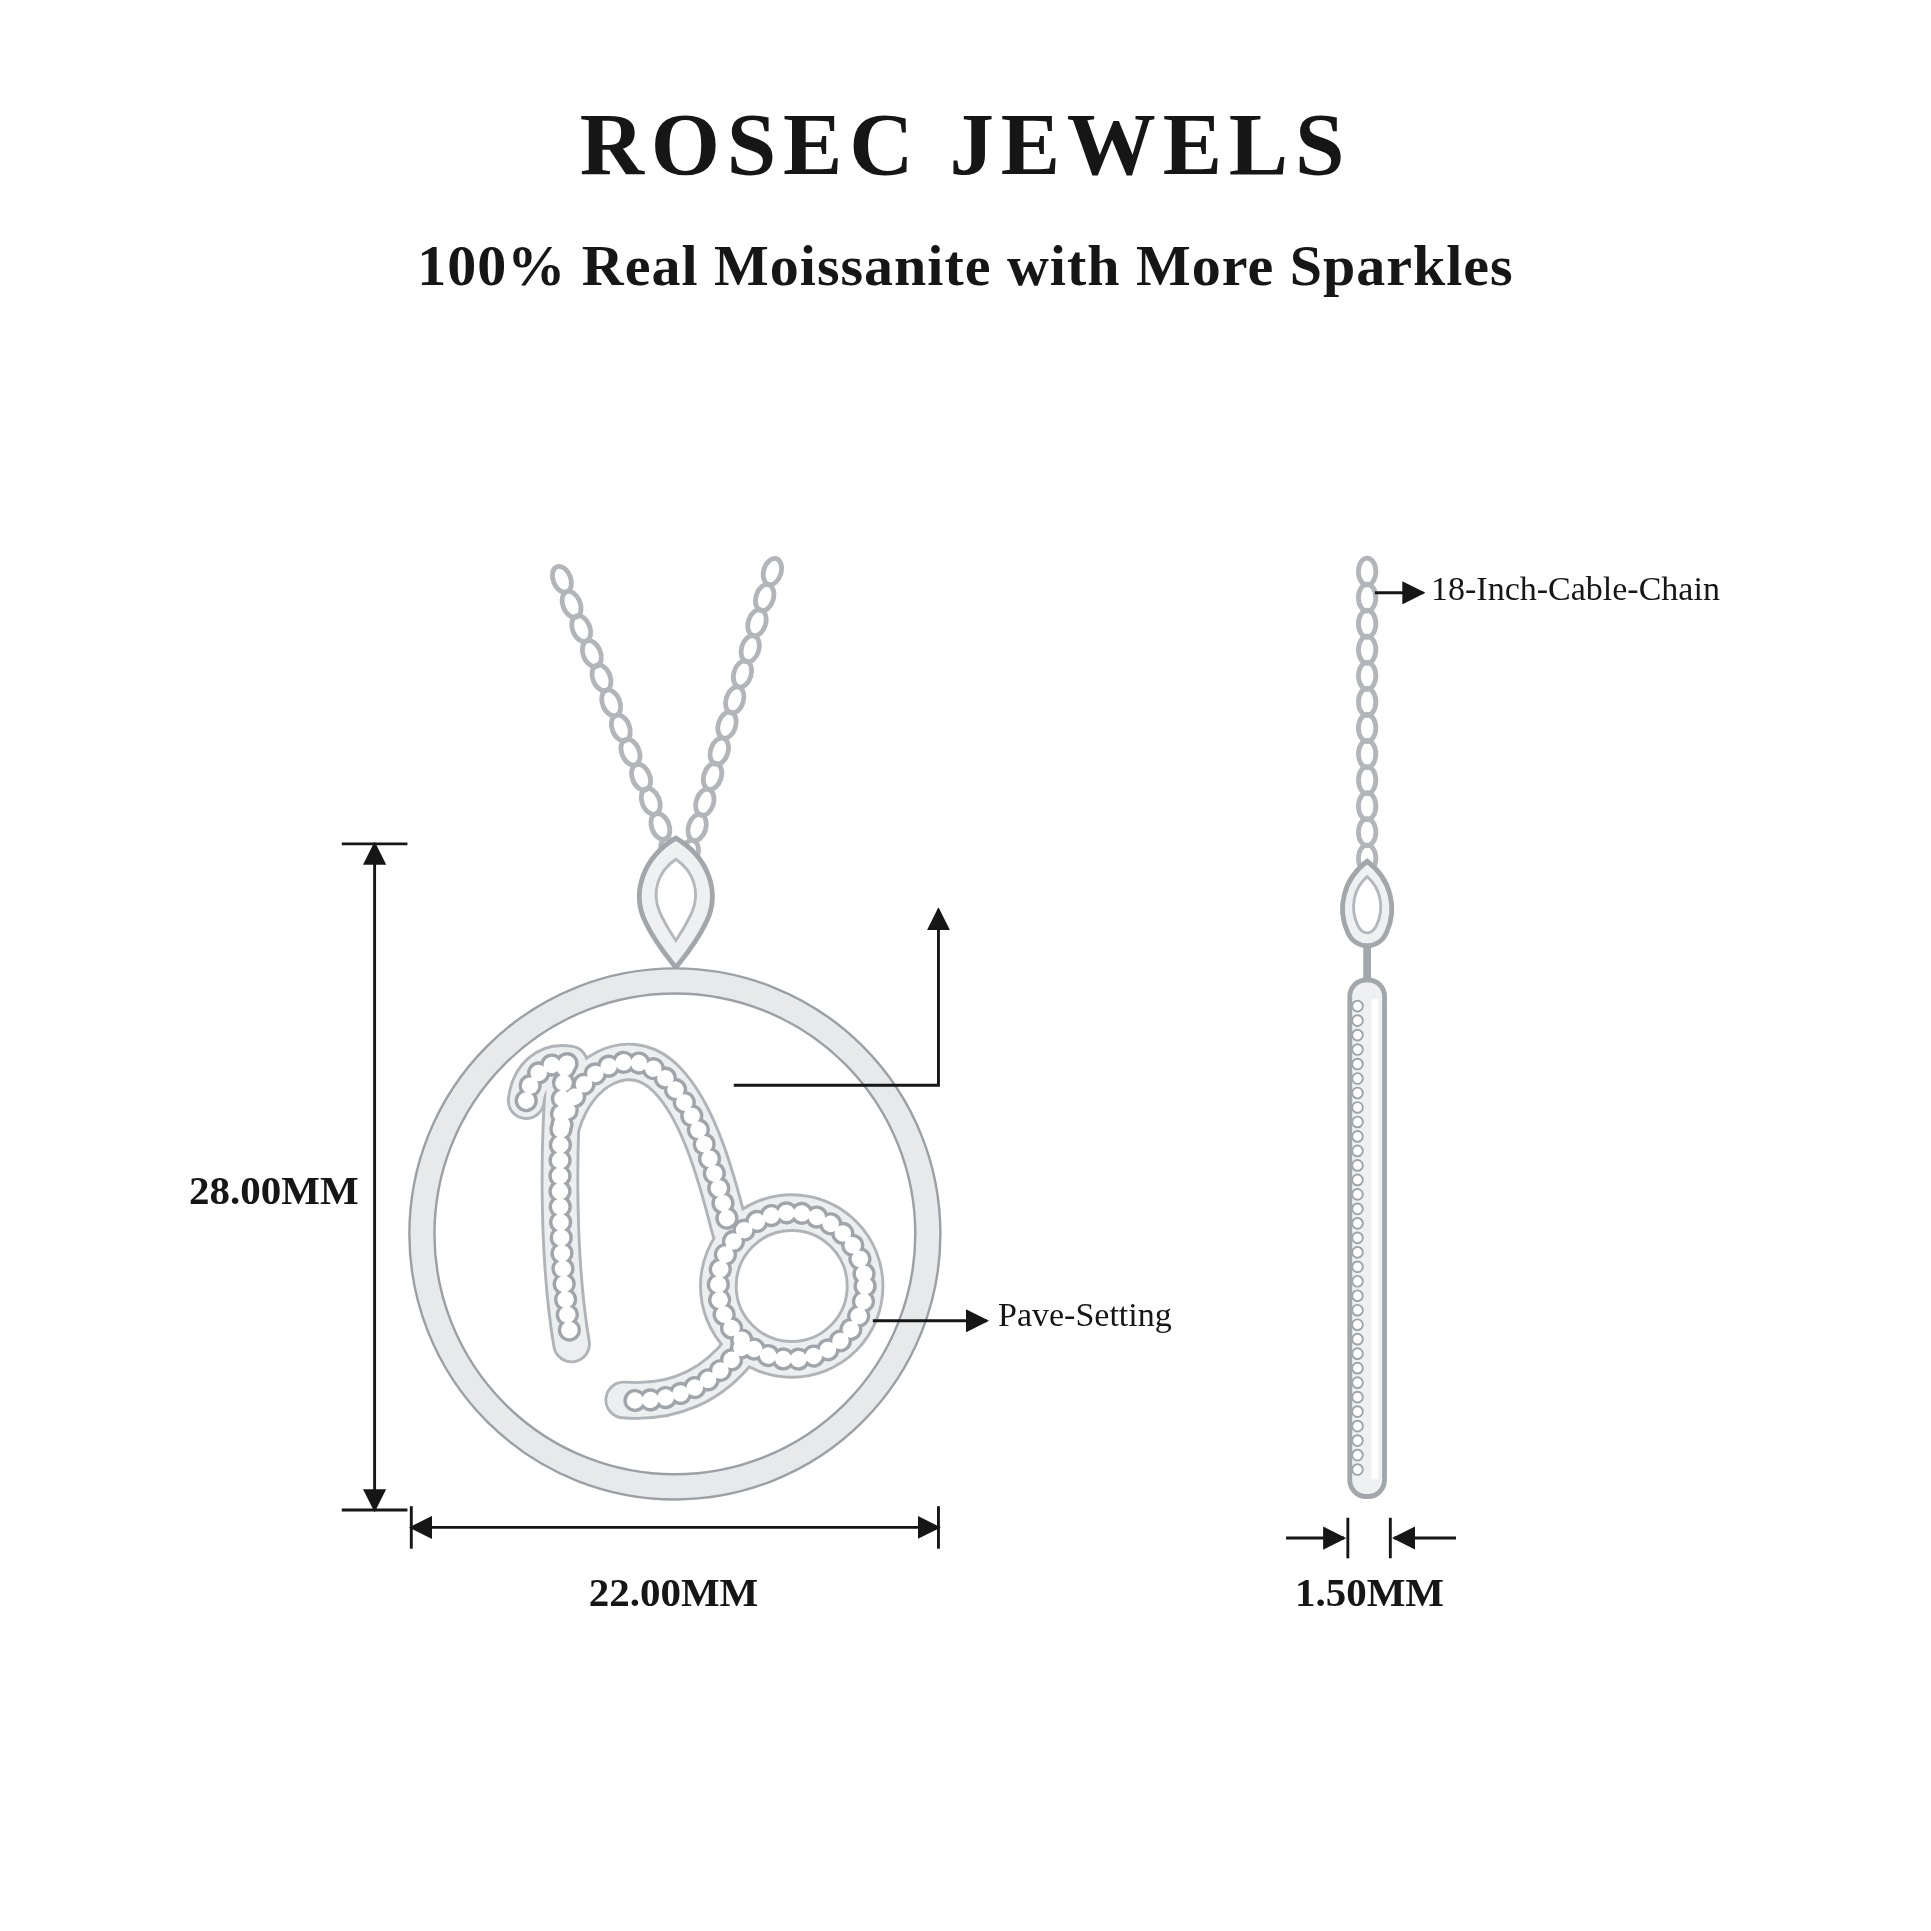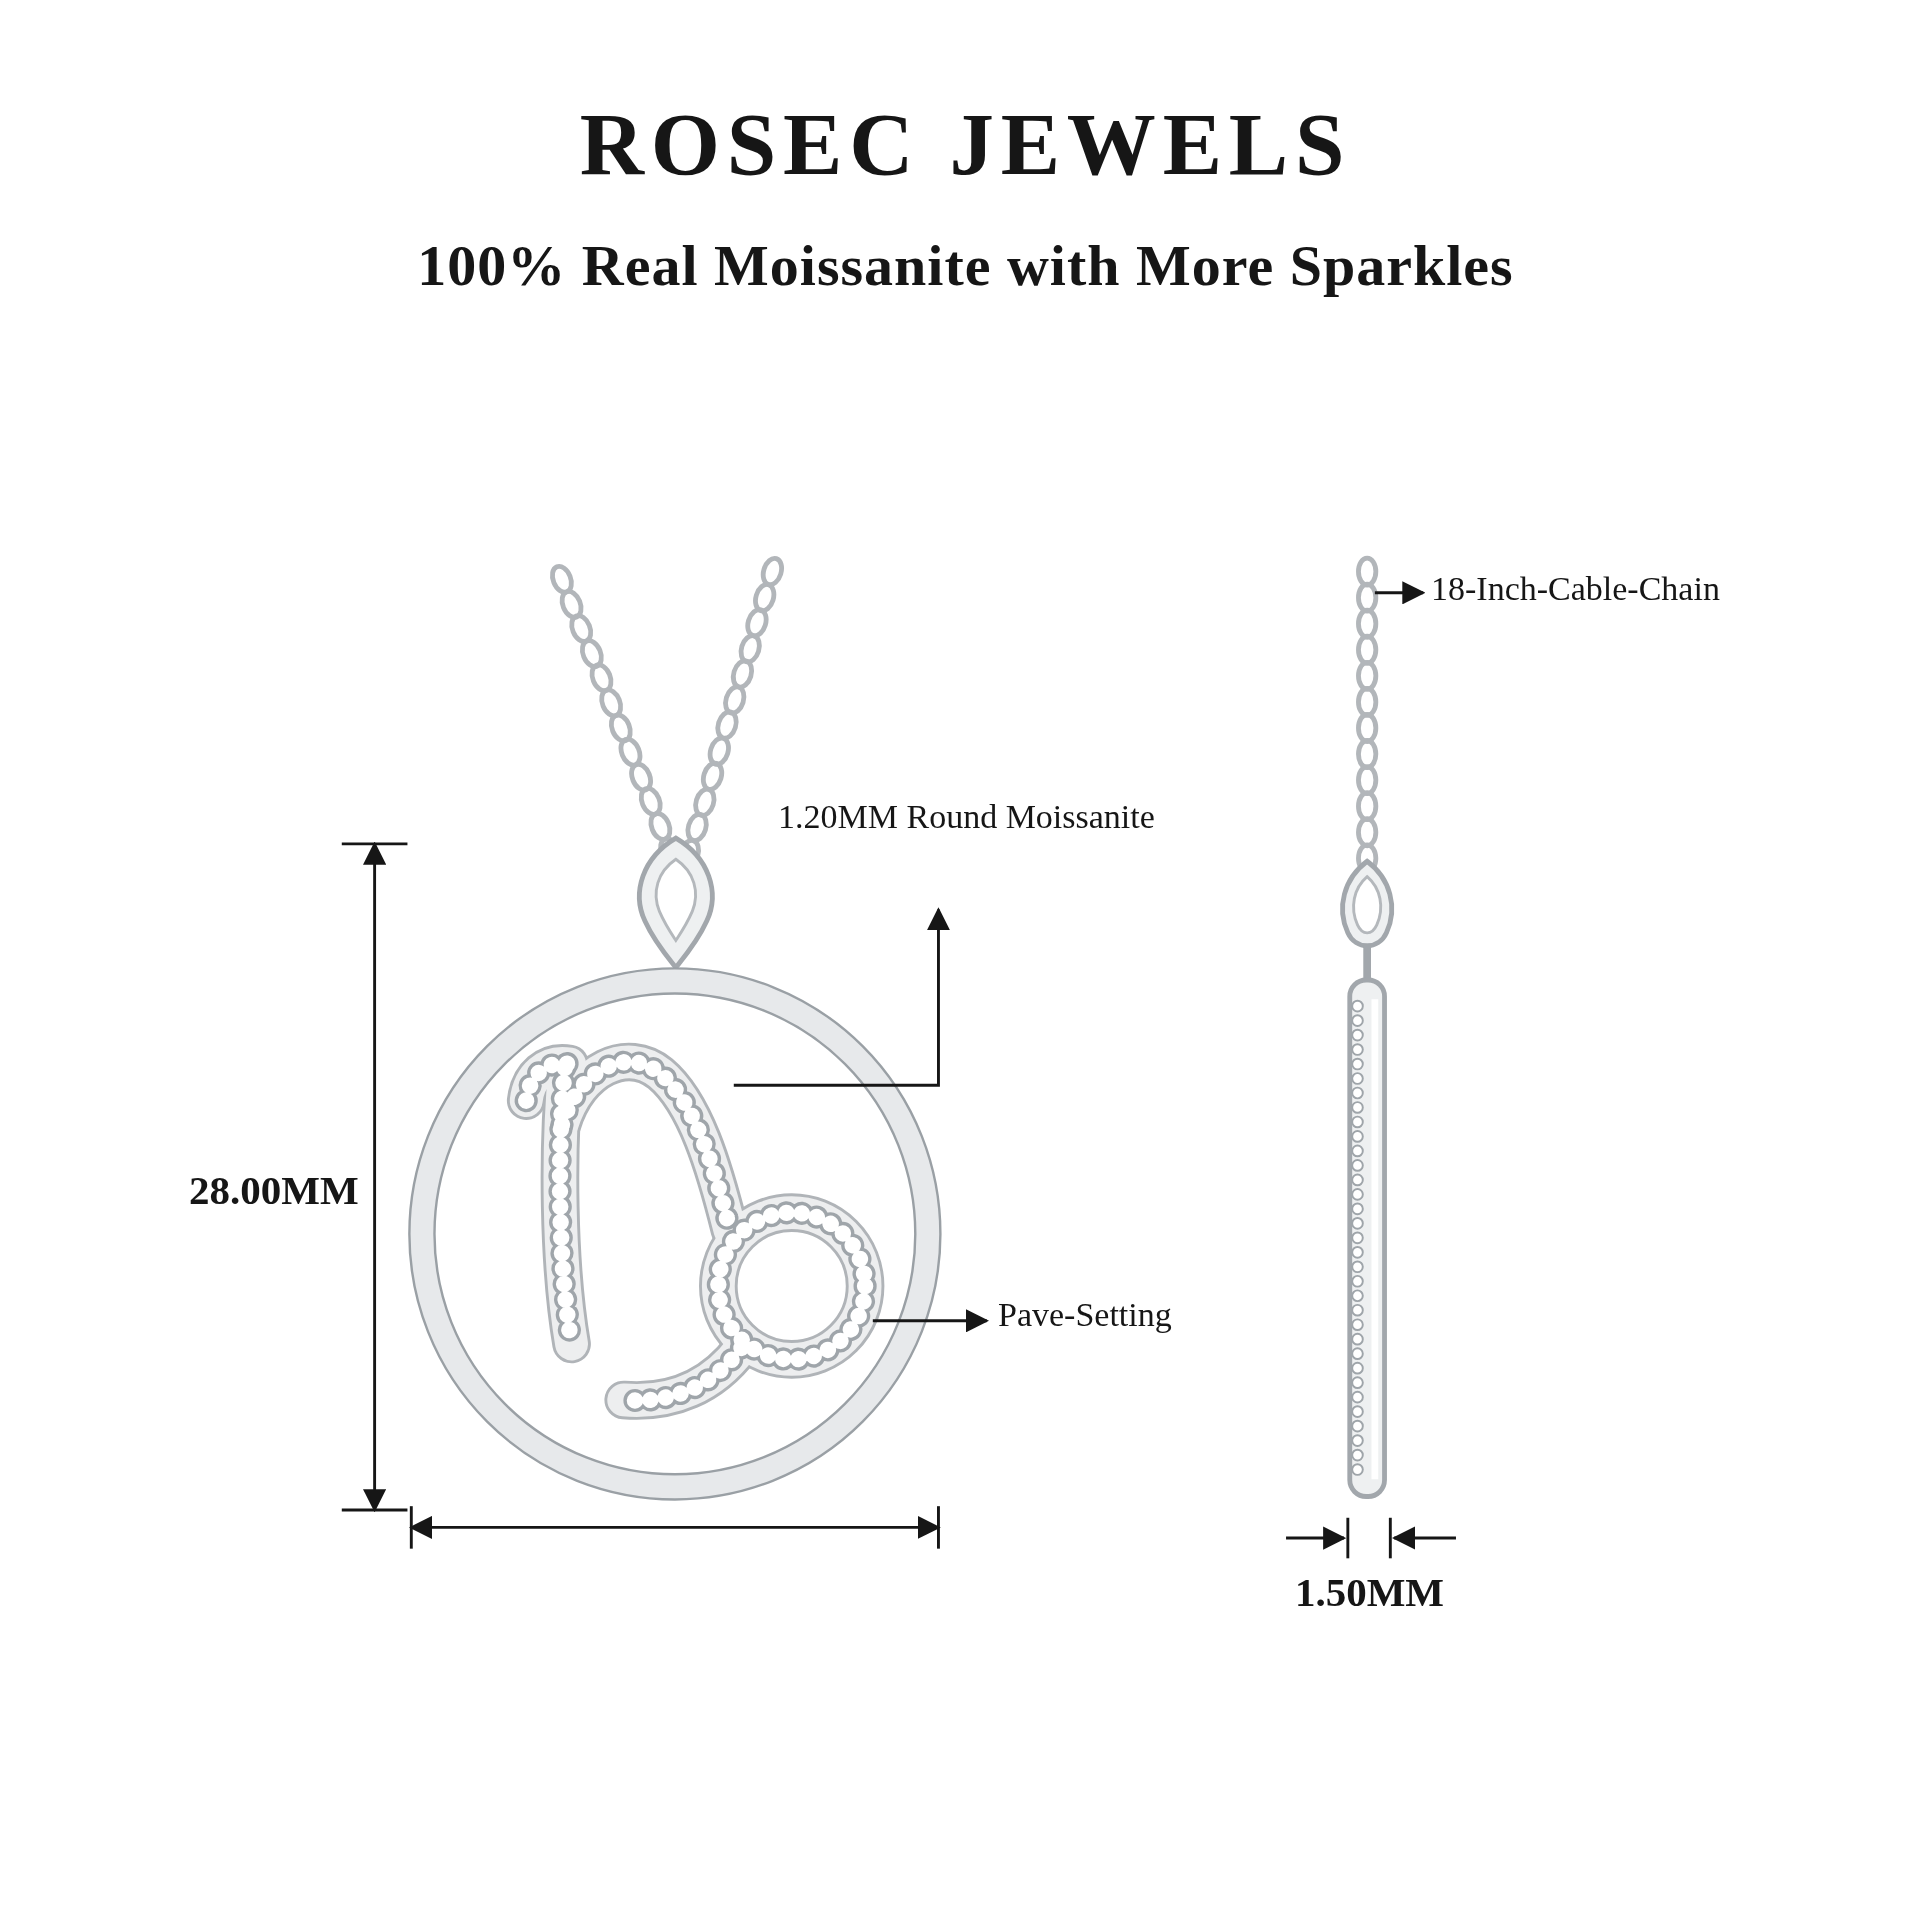--- a/index.html
+++ b/index.html
@@ -167,21 +167,21 @@
       <line class="dim" x1="1396" y1="1572" x2="1396" y2="1614"></line>
       <line class="dim" x1="1440" y1="1572" x2="1440" y2="1614"></line>
       <line class="dim" x1="1332" y1="1593" x2="1392" y2="1593" marker-end="url(#arr)"></line>
       <line class="dim" x1="1508" y1="1593" x2="1444" y2="1593" marker-end="url(#arr)"></line>
     </g>
   </svg>
 
   <div class="label centered title">ROSEC JEWELS</div>
   <div class="label centered tagline">100% Real Moissanite with More Sparkles</div>
 
-  <div class="label callout" style="left:778px;top:798px;">1.20MM Round Moissanite</div>
   <div class="label callout" style="left:998px;top:1296px;">Pave-Setting</div>
   <div class="label callout" style="left:1431px;top:570px;">18-Inch-Cable-Chain</div>
 
   <div class="label dimlabel" style="left:189px;top:1166px;">28.00MM</div>
+  <div class="label dimlabel" style="left:409px;width:529px;text-align:center;top:1568px;">22.00MM</div>
   <div class="label dimlabel" style="left:1273px;width:193px;text-align:center;top:1568px;">1.50MM</div>
 
 </div>
 
 
 </body></html>

